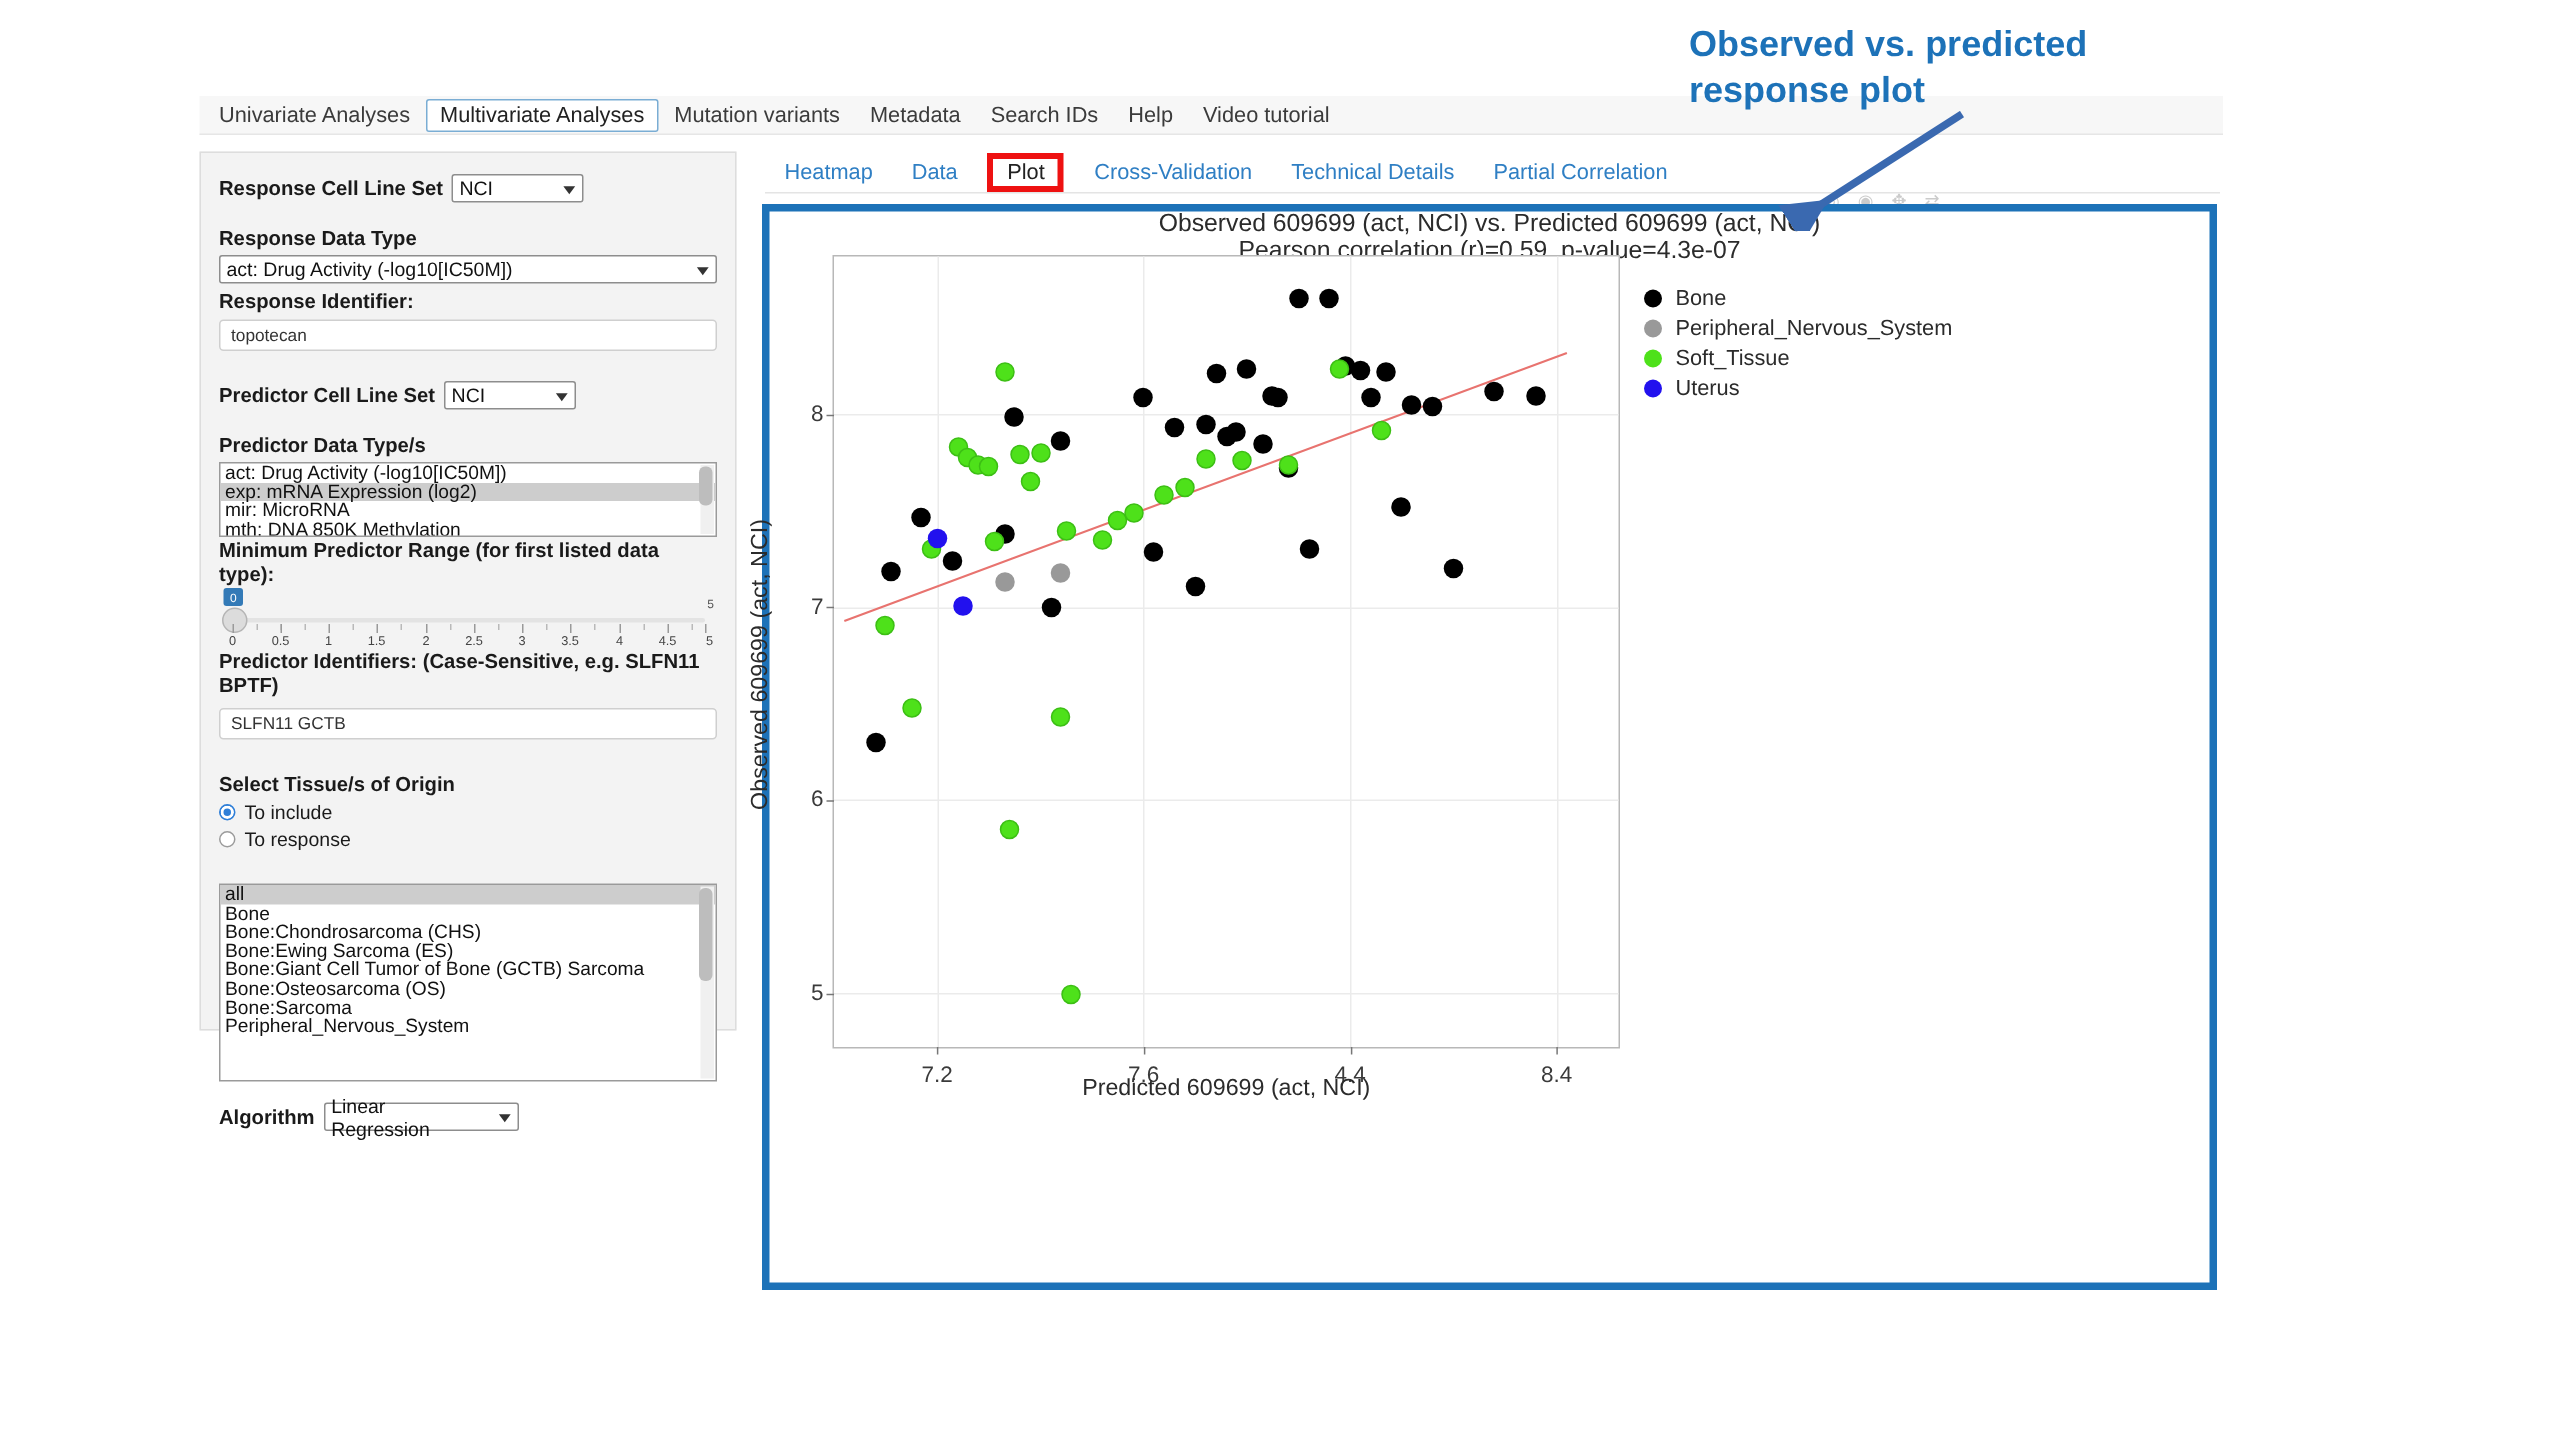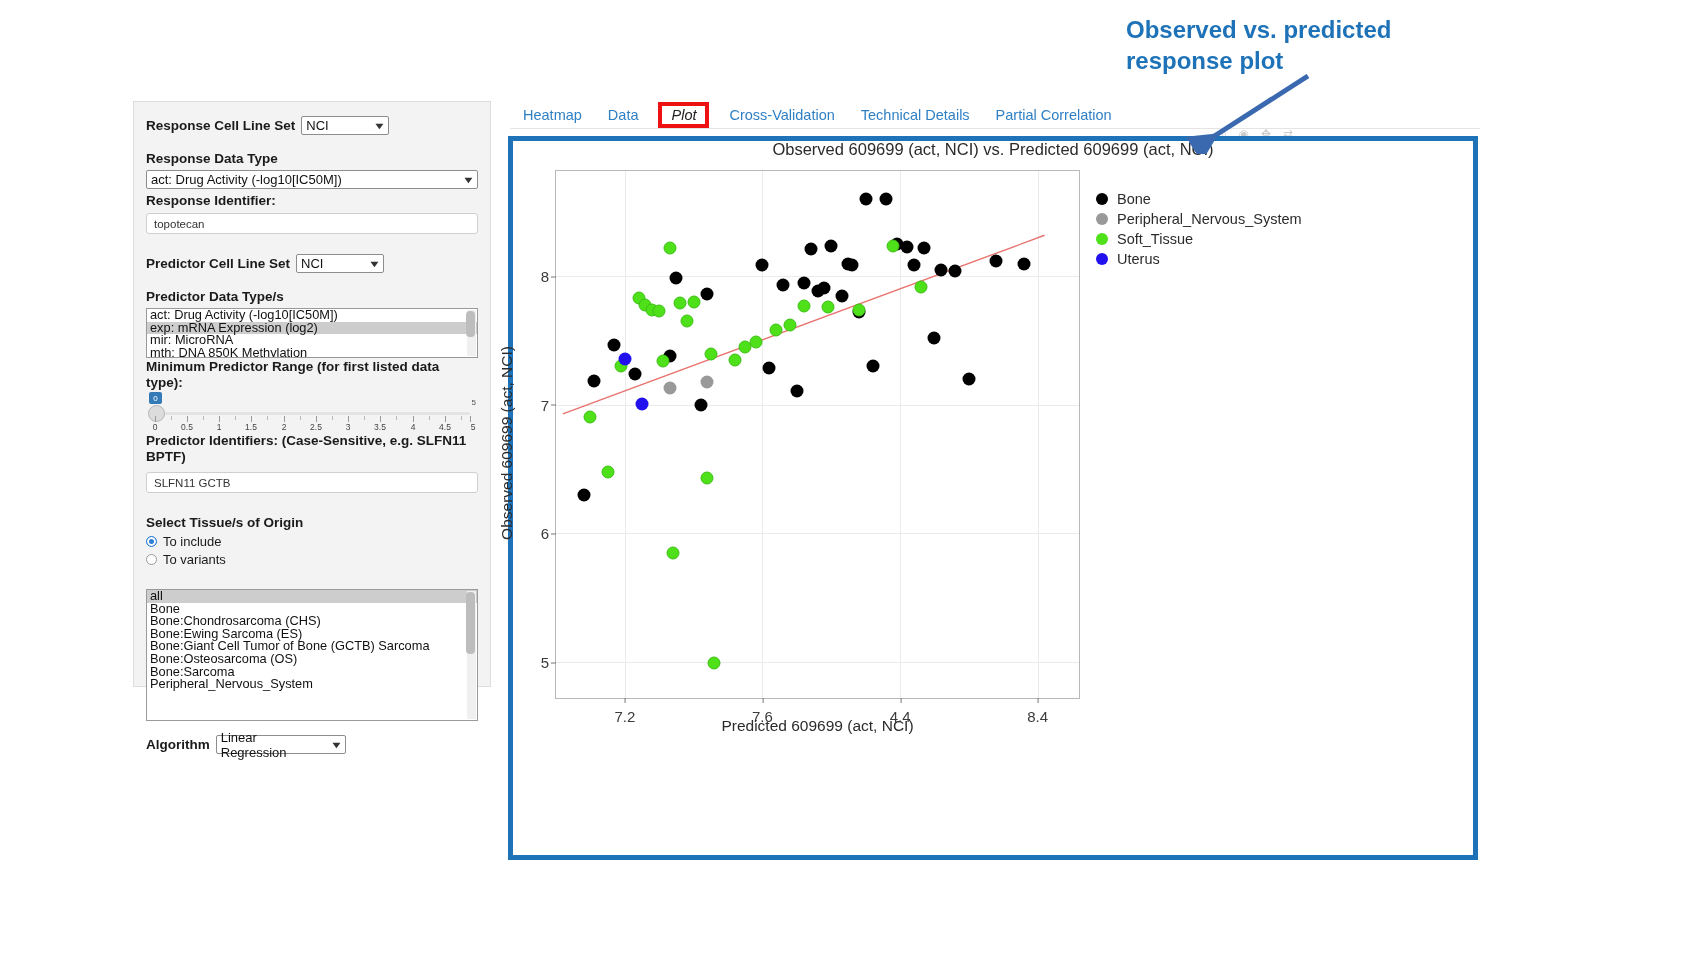--- a/index.html
+++ b/index.html
@@ -185,21 +185,20 @@
     cursor: pointer;
     white-space: nowrap;
   }
   .tab.highlighted {
     color: #222;
     background: #ffffff;
     outline: 4px solid #ee1111;
     outline-offset: -2px;
     margin: 0 9px;
     padding: 3px 11px;
-    font-style: italic;
   }
 
   .plot-frame {
     position: absolute;
     left: 508px; top: 136px;
     width: 970px; height: 724px;
     border: 5px solid #1d72b8;
     background: #ffffff;
   }
 
@@ -324,20 +323,29 @@
     color: #1d72b8;
     line-height: 31px;
   }
   .arrow-svg { position: absolute; left: 1180px; top: 74px; }
 </style>
 </head>
 <body>
 
 <div id="root">
 
+  <div class="navbar">
+    <div class="nav-item">Univariate Analyses</div>
+    <div class="nav-item active">Multivariate Analyses</div>
+    <div class="nav-item">Mutation variants</div>
+    <div class="nav-item">Metadata</div>
+    <div class="nav-item">Search IDs</div>
+    <div class="nav-item">Help</div>
+    <div class="nav-item">Video tutorial</div>
+  </div>
 
   <div class="side-panel">
 
     <div class="row-inline" style="margin-top:4px;">
       <span class="ctl-label">Response Cell Line Set</span>
       <div class="select-box sel-w1">
         <span>NCI</span>
         <span class="caret">▼</span>
       </div>
     </div>
@@ -433,21 +441,21 @@
     </div>
 
     <div style="margin-top:22px;">
       <div class="ctl-label">Select Tissue/s of Origin</div>
       <div class="radio-row">
         <span class="radio on"></span>
         <span class="radio-label">To include</span>
       </div>
       <div class="radio-row">
         <span class="radio"></span>
-        <span class="radio-label">To variants</span>
+        <span class="radio-label">To response</span>
       </div>
 
       <div class="listbox" style="height:132px; margin-top:22px;">
         <div class="lb-item selected">all</div>
         <div class="lb-item">Bone</div>
         <div class="lb-item">Bone:Chondrosarcoma (CHS)</div>
         <div class="lb-item">Bone:Ewing Sarcoma (ES)</div>
         <div class="lb-item">Bone:Giant Cell Tumor of Bone (GCTB) Sarcoma</div>
         <div class="lb-item">Bone:Osteosarcoma (OS)</div>
         <div class="lb-item">Bone:Sarcoma</div>
@@ -479,20 +487,21 @@
 
   <div class="mini-toolbar">
     <span class="mini-icon">◎</span>
     <span class="mini-icon">◉</span>
     <span class="mini-icon">✥</span>
     <span class="mini-icon">⇄</span>
   </div>
 
   <div class="plot-frame">
     <div class="plot-title">Observed 609699 (act, NCI) vs. Predicted 609699 (act, NCI)</div>
+    <div class="plot-subtitle">Pearson correlation (r)=0.59, p-value=4.3e-07</div>
 
     <div class="axes" id="axes">
         <div class="gridline gline-h" style="top: 491.01px;"></div>
         <div class="ytick" style="top: 491.01px;">5</div>
         <div class="gridline gline-h" style="top: 362.473px;"></div>
         <div class="ytick" style="top: 362.473px;">6</div>
         <div class="gridline gline-h" style="top: 233.937px;"></div>
         <div class="ytick" style="top: 233.937px;">7</div>
         <div class="gridline gline-h" style="top: 105.4px;"></div>
         <div class="ytick" style="top: 105.4px;">8</div>

